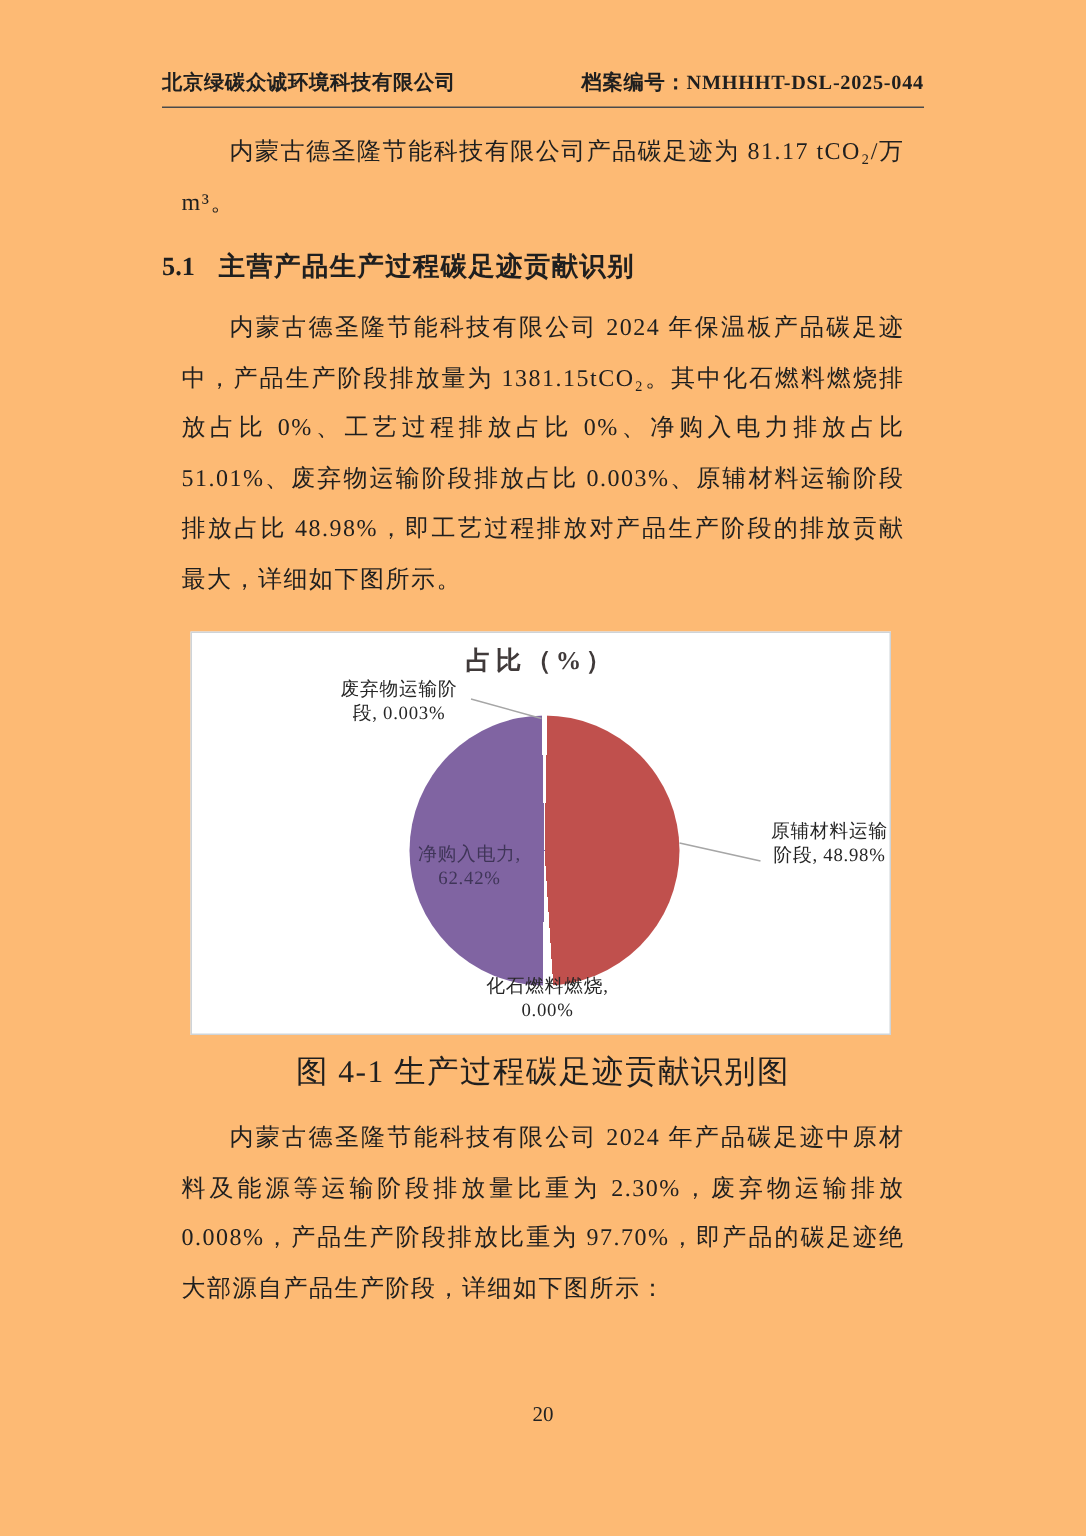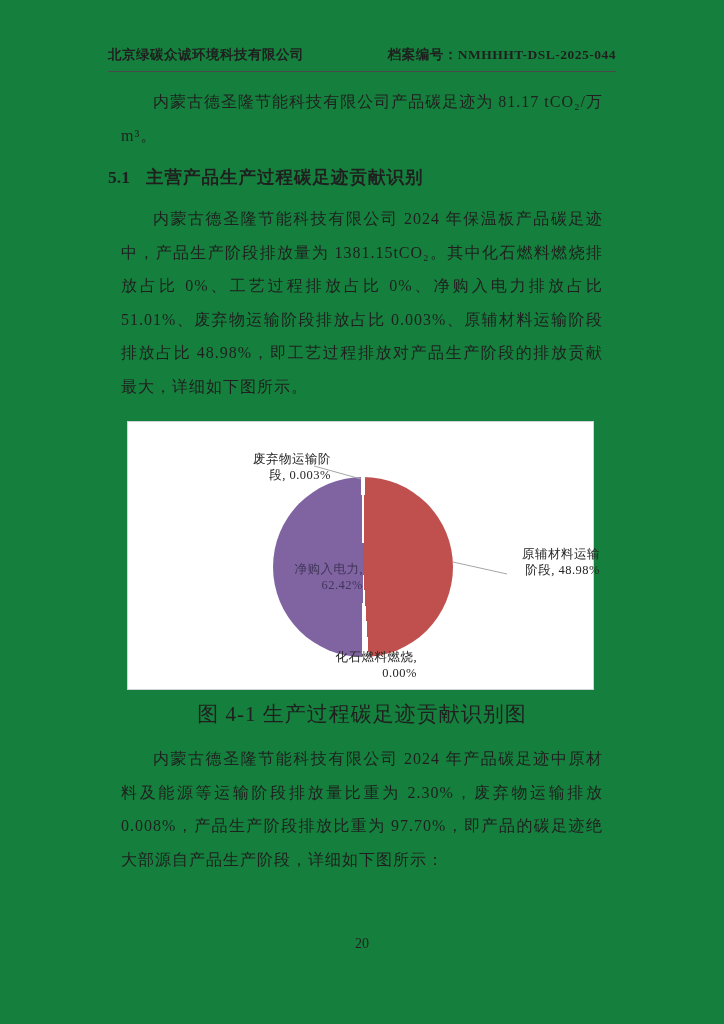--- a/index.html
+++ b/index.html
@@ -1,20 +1,20 @@
 <!DOCTYPE html>
 <html><head>
 <meta charset="utf-8">
 <style>
   html,body{margin:0;padding:0;background:#888;}
   .page{
     position:relative;
     width:724px;height:1024px;
     margin:0 auto;
-    background:#15803d;
+    background:#fdba74;
     font-family:"Liberation Serif","DejaVu Serif",serif;
     color:#1f1f1f;
     overflow:hidden;
   }
   
   .header{
     margin:0 108px;
     padding-top:46px;
     padding-bottom:7px;
     display:flex;
@@ -59,21 +59,21 @@
     letter-spacing:3px;
   }
   .pie{
     position:absolute;left:145px;top:55px;
     width:180px;height:180px;border-radius:50%;
   }
   .leader-svg{position:absolute;left:0;top:0;width:467px;height:269px;pointer-events:none;}
   .callout{
     position:absolute;
     font-size:12.5px;line-height:16px;
-    text-align:right;color:#262626;
+    text-align:center;color:#262626;
     letter-spacing:0.5px;
   }
   .callout-waste{left:73px;top:29px;width:130px;}
   .callout-material{left:378px;top:124px;width:94px;}
   .callout-electricity{left:135px;top:139px;width:100px;color:#3f3558;}
   .callout-fossil{left:185px;top:227px;width:104px;z-index:3;}
   .caption{
     margin:9px 0 0 0;
     text-align:center;
     font-size:21px;line-height:30px;
@@ -96,20 +96,21 @@
 
   <div class="content">
 
     <p class="body-p intro">内蒙古德圣隆节能科技有限公司产品碳足迹为 81.17 tCO₂/万 m³。</p>
 
     <h2 class="sec-heading"><span class="sec-num">5.1</span><span>主营产品生产过程碳足迹贡献识别</span></h2>
 
     <p class="body-p">内蒙古德圣隆节能科技有限公司 2024 年保温板产品碳足迹中，产品生产阶段排放量为 1381.15tCO₂。其中化石燃料燃烧排放占比 0%、工艺过程排放占比 0%、净购入电力排放占比 51.01%、废弃物运输阶段排放占比 0.003%、原辅材料运输阶段排放占比 48.98%，即工艺过程排放对产品生产阶段的排放贡献最大，详细如下图所示。</p>
 
     <div class="chart">
+      <div class="chart-title">占比（%）</div>
 
       <div class="pie" id="pie" style="background: conic-gradient(rgb(255, 255, 255) 0deg, rgb(255, 255, 255) 1.2deg, rgb(192, 80, 77) 1.2deg, rgb(192, 80, 77) 176.3deg, rgb(255, 255, 255) 176.3deg, rgb(255, 255, 255) 180.8deg, rgb(128, 100, 162) 180.8deg, rgb(128, 100, 162) 358.8deg, rgb(255, 255, 255) 358.8deg, rgb(255, 255, 255) 360deg);"></div>
 
       <svg class="leader-svg" viewBox="0 0 467 269" xmlns="http://www.w3.org/2000/svg">
         <line x1="186" y1="44" x2="233" y2="57" stroke="#a6a6a6" stroke-width="1"></line>
         <line x1="325" y1="140" x2="379" y2="152" stroke="#a6a6a6" stroke-width="1"></line>
       </svg>
 
       <div class="callout callout-waste">
         <div>废弃物运输阶</div>

